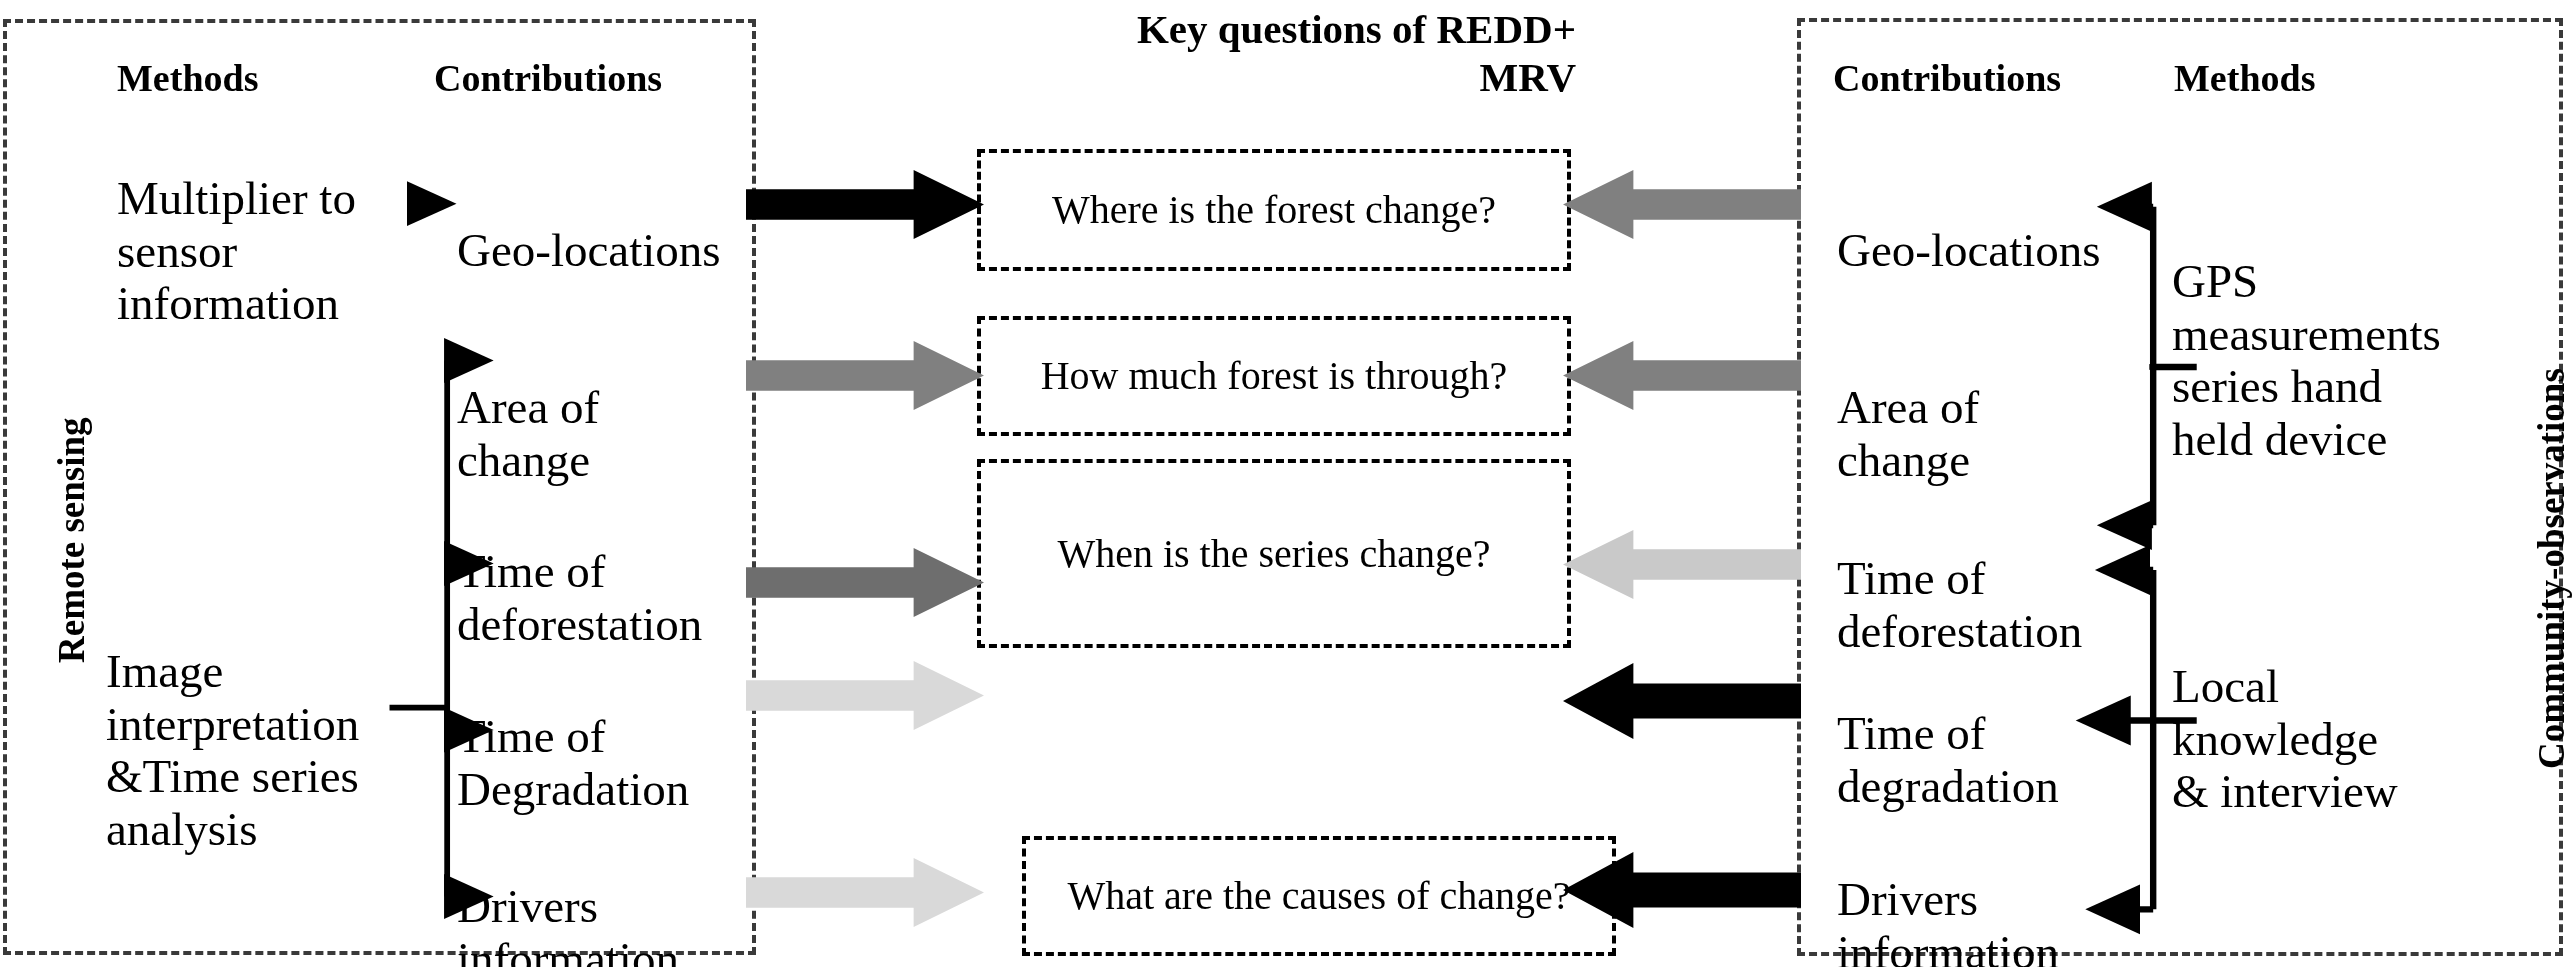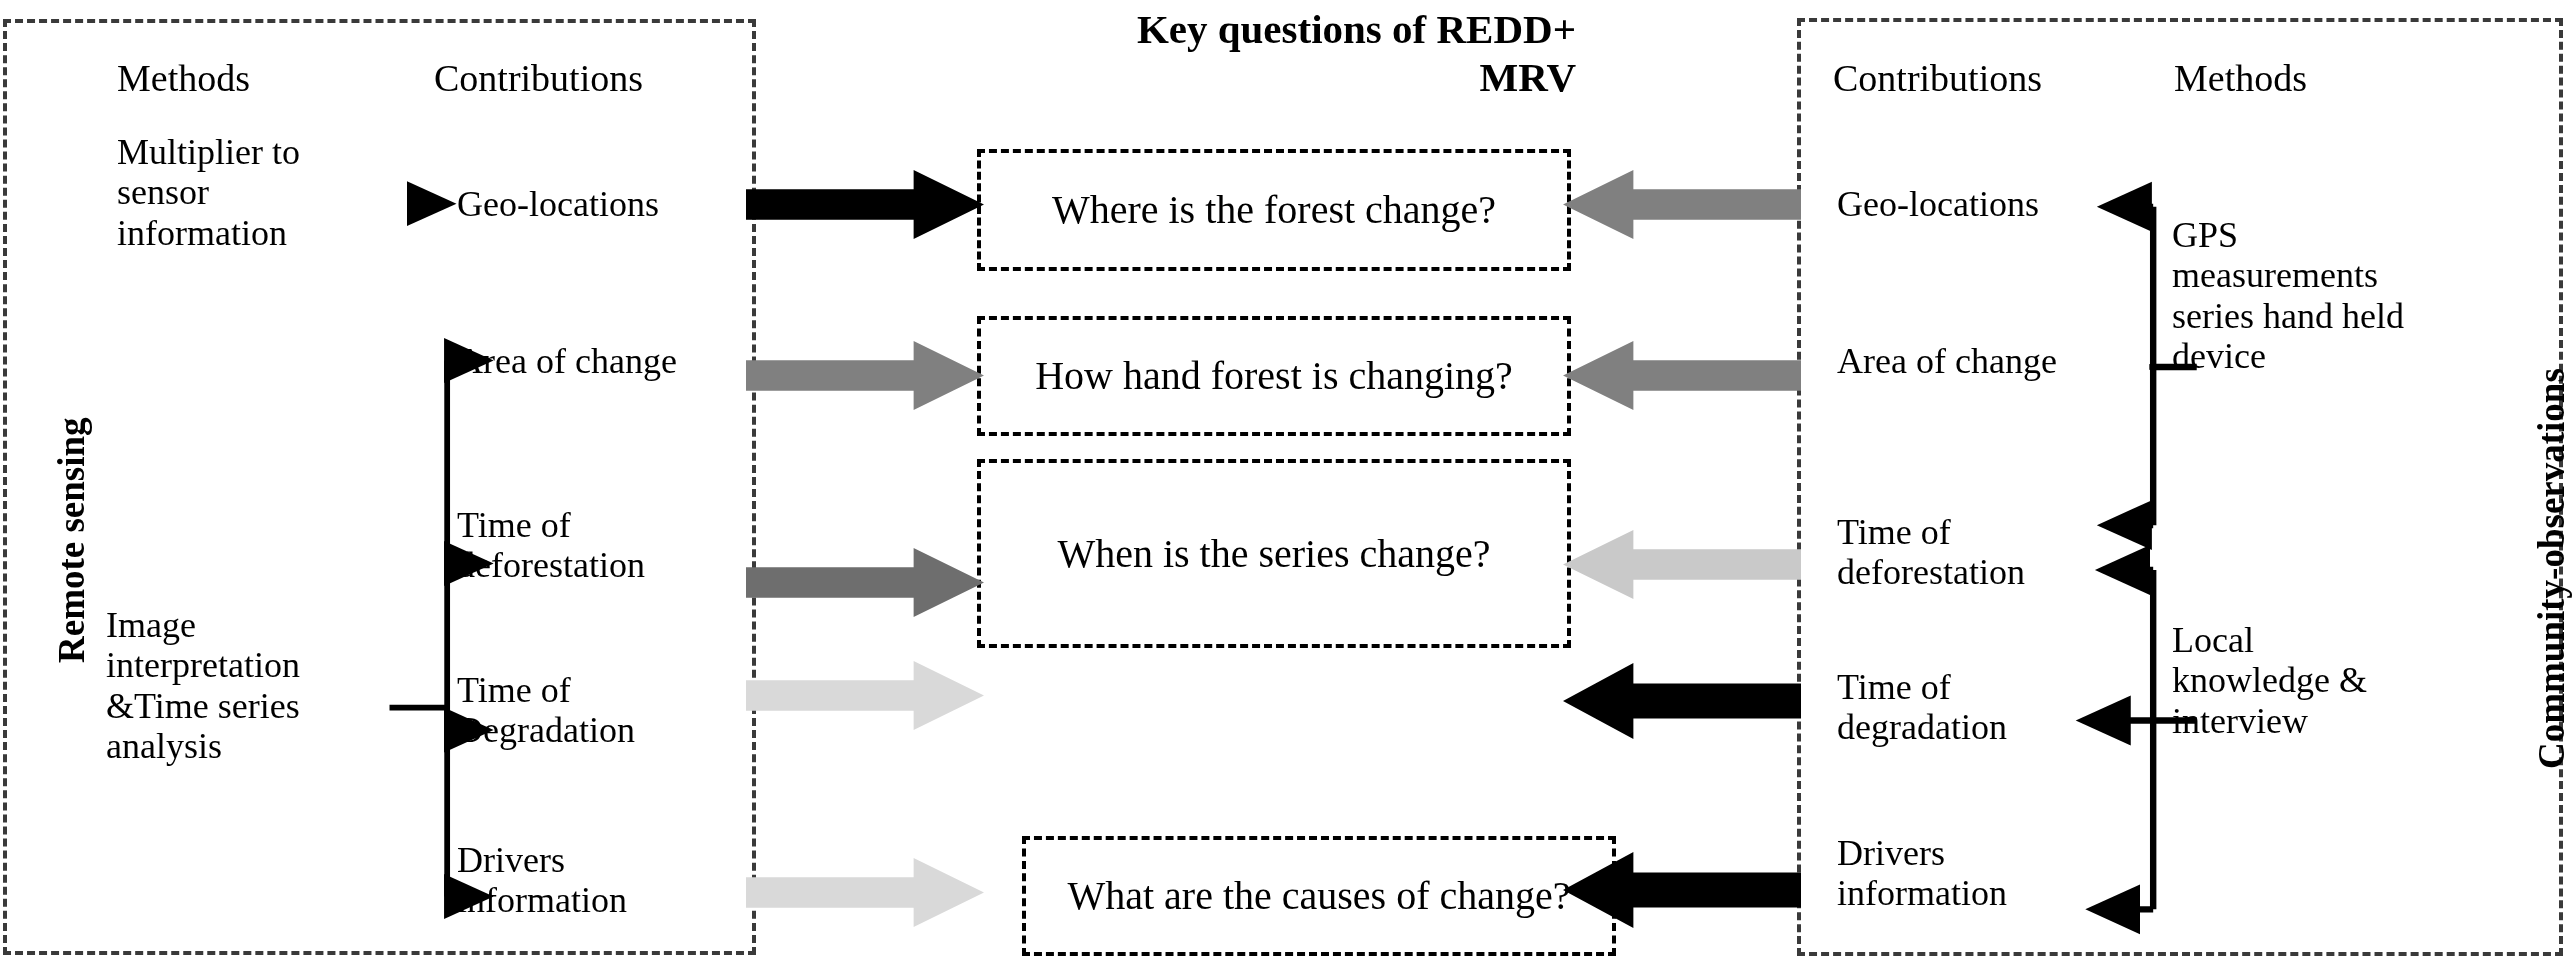--- a/index.html
+++ b/index.html
@@ -7,24 +7,24 @@
        font-family:"Liberation Serif","DejaVu Serif",serif;color:#000;overflow:hidden;}
 
   
   .panel{position:absolute;border:4.5px dashed #3a3a3a;box-sizing:border-box;}
 
   
   .vlabel{position:absolute;font-weight:bold;font-size:37px;letter-spacing:0px;
           white-space:nowrap;transform-origin:0 0;}
 
   
-  .colhead{position:absolute;font-weight:normal;font-size:38px;white-space:nowrap;}
+  .colhead{position:absolute;font-weight:bold;font-size:38px;white-space:nowrap;}
 
   
-  .txt{position:absolute;font-size:36px;line-height:1.12;}
+  .txt{position:absolute;font-size:47px;line-height:1.12;margin-top:40px;}
 
   
   .qbox{position:absolute;border:4.5px dashed #000;box-sizing:border-box;
         display:flex;align-items:center;justify-content:center;text-align:center;}
   .qbox span{font-weight:normal;font-size:40px;line-height:1.18;padding:0 9px;}
 
   
   .bigarrow{position:absolute;}
 
   
@@ -54,21 +54,21 @@
 <div class="txt" style="left:457px;top:840px;width:218px;">Drivers information</div>
 
 <div id="title" style="left:974px;top:5.1px;width:602px;">Key questions of REDD+
 MRV</div>
 
 <div class="qbox" style="left:977px;top:149px;width:594px;height:122px;">
   <span>Where is the forest change?</span>
 </div>
 
 <div class="qbox" style="left:977px;top:316px;width:594px;height:120px;">
-  <span>How hand forest is changing?</span>
+  <span>How much forest is through?</span>
 </div>
 
 <div class="qbox" style="left:977px;top:459px;width:594px;height:189px;">
   <span>When is the series change?</span>
 </div>
 
 <div class="qbox" style="left:1022px;top:836px;width:594px;height:120px;">
   <span>What are the causes of change?</span>
 </div>
 

